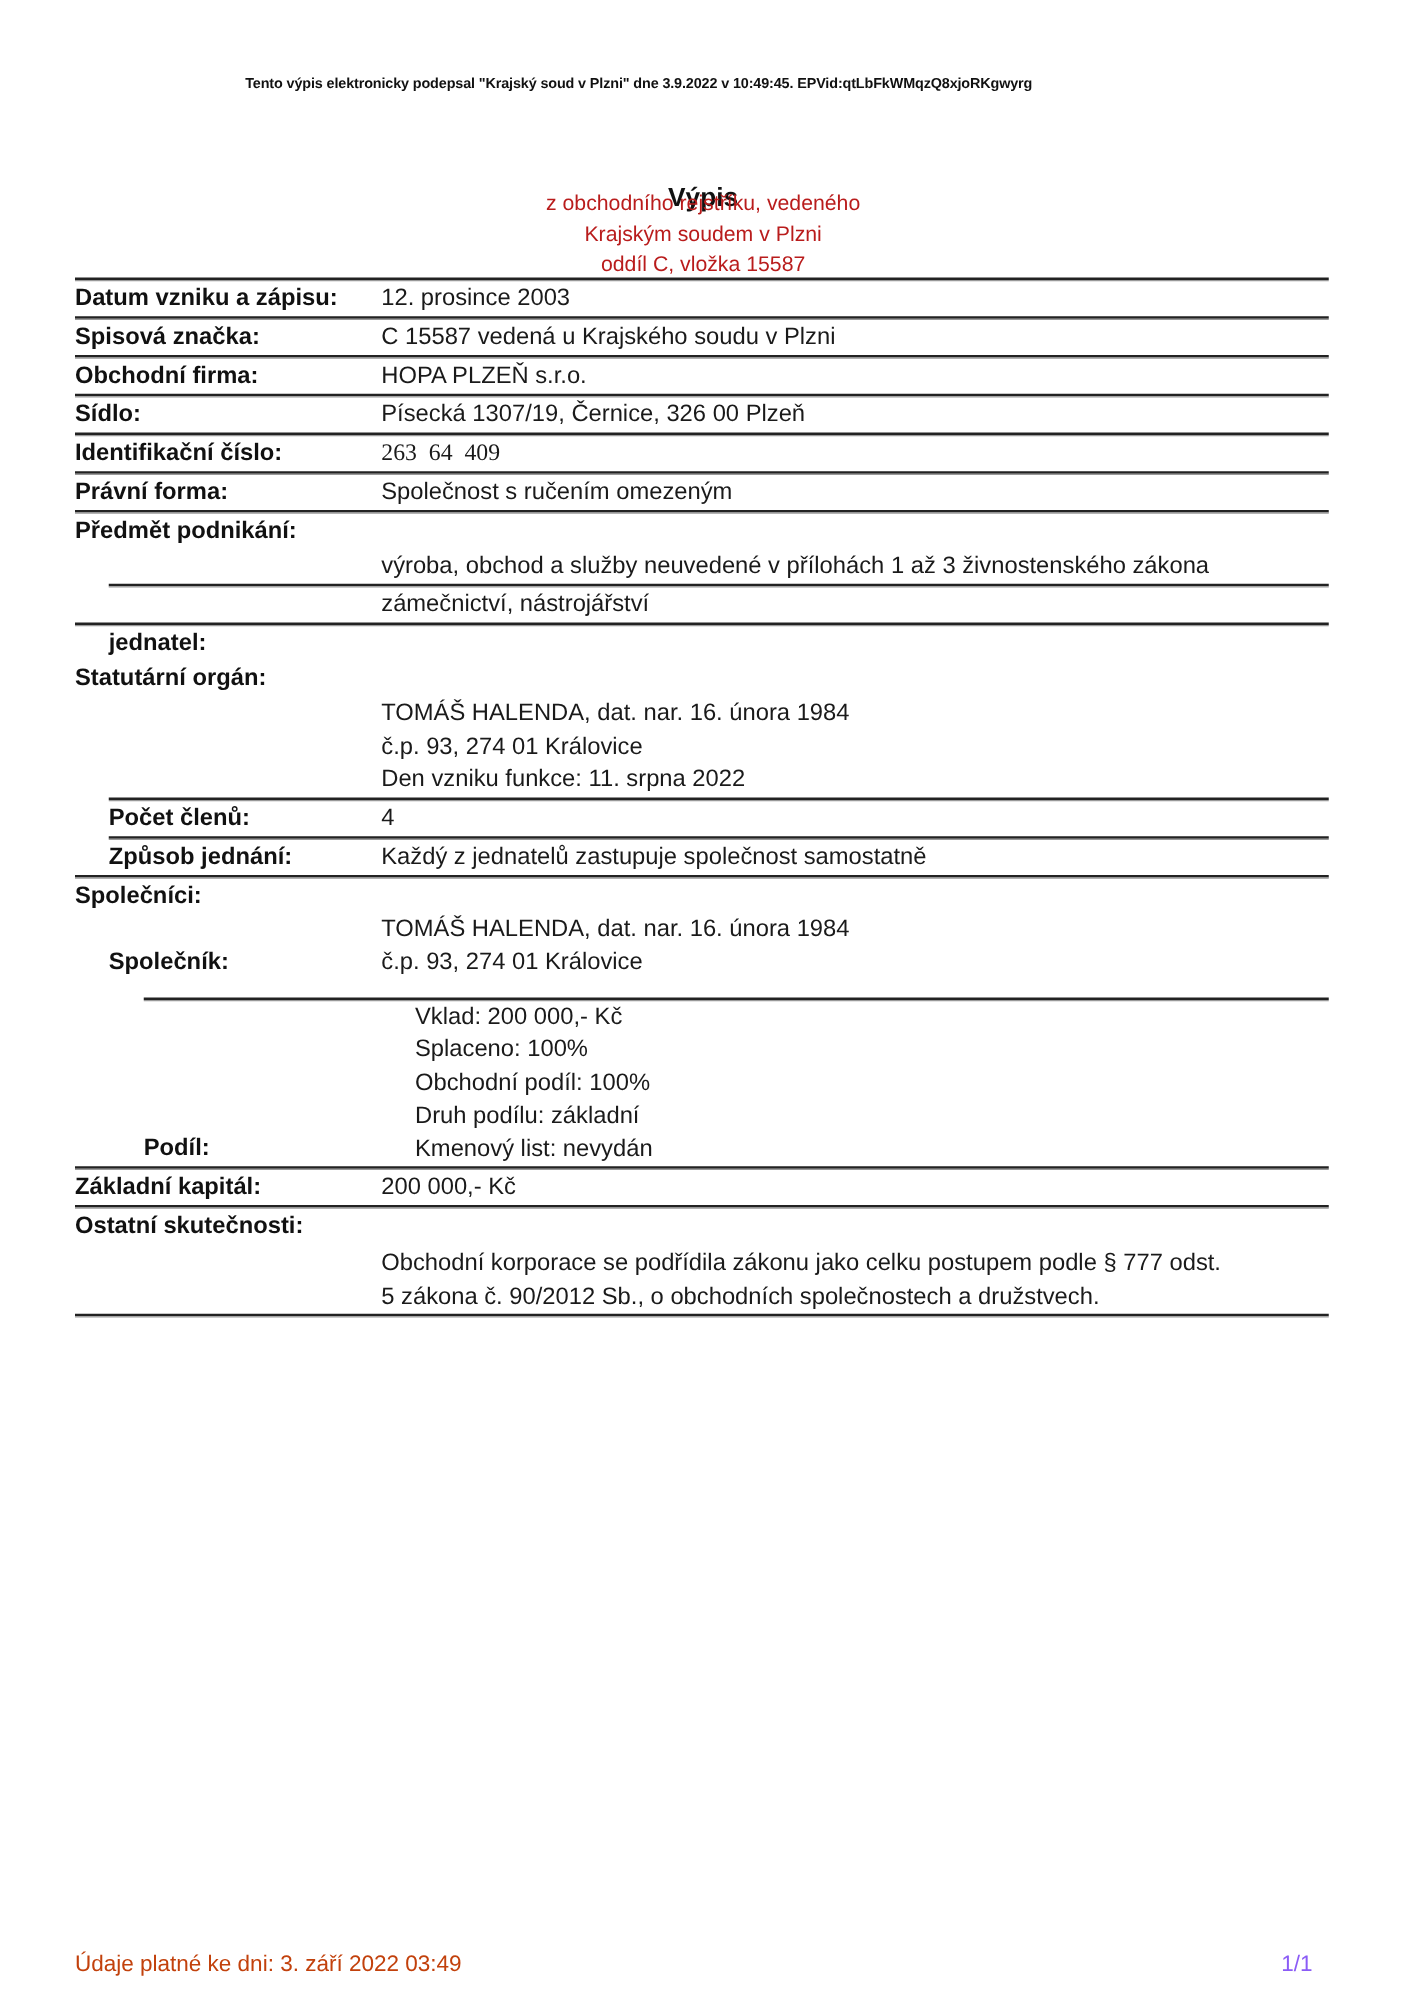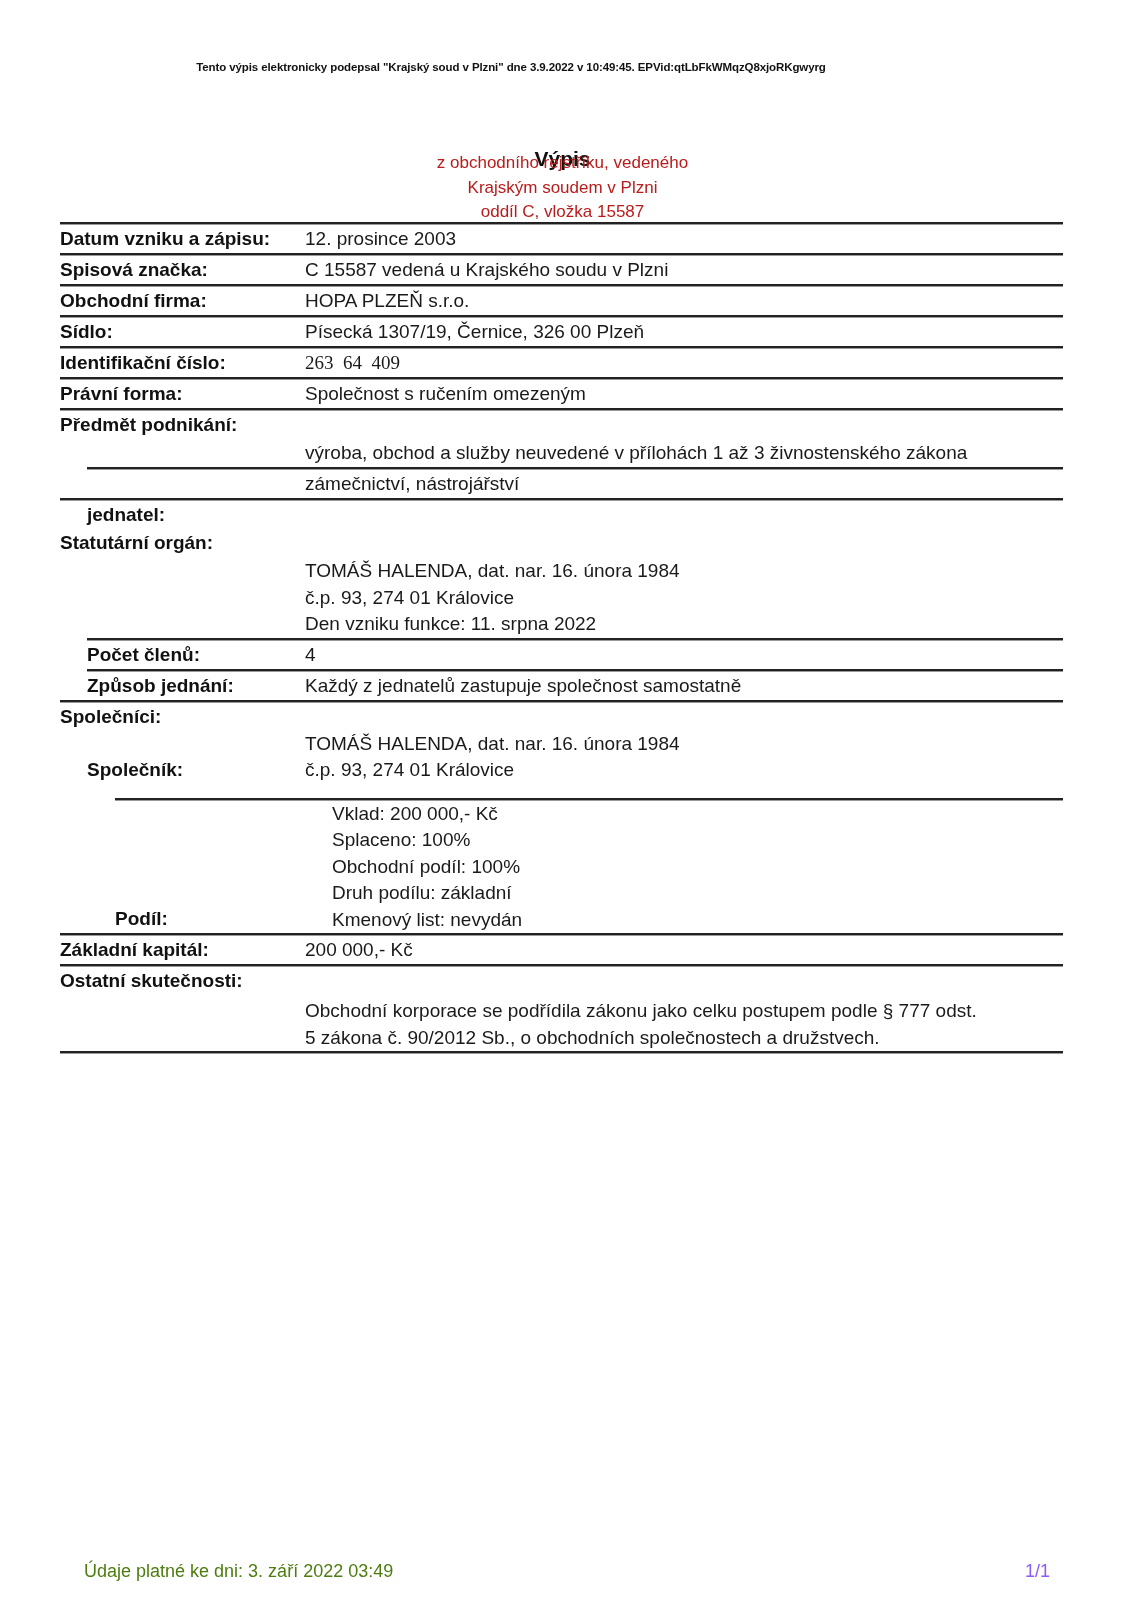--- a/index.html
+++ b/index.html
@@ -29,21 +29,21 @@
   .hr.indent2 { margin-left: 55px; }
   .row { display: flex; align-items: flex-end; line-height: 28px; }
   .lbl { font-weight: bold; width: 245px; flex: none; }
   .lbl.i1 { padding-left: 27px; width: 218px; }
   .lbl.i2 { padding-left: 55px; width: 190px; }
   .val { flex: 1; color: #1a1a1a; }
   .val.shift { padding-left: 27px; }
   .lines { line-height: 26.5px; padding-top: 1px; }
   .spacer { height: 14px; }
   .footer-left {
-    position: absolute; top: 1561px; left: 60px; font-size: 18px; color: #4d7c0f; margin-left: 24px;
+    position: absolute; top: 1561px; left: 60px; font-size: 18px; color: #c2410c;
   }
   .footer-right {
     position: absolute; top: 1561px; left: 1025px; font-size: 18px; color: #8b5cf6;
   }
 </style>
 </head>
 <body>
 
 <div class="sig">Tento výpis elektronicky podepsal "Krajský soud v Plzni" dne 3.9.2022 v 10:49:45. EPVid:qtLbFkWMqzQ8xjoRKgwyrg</div>
 

